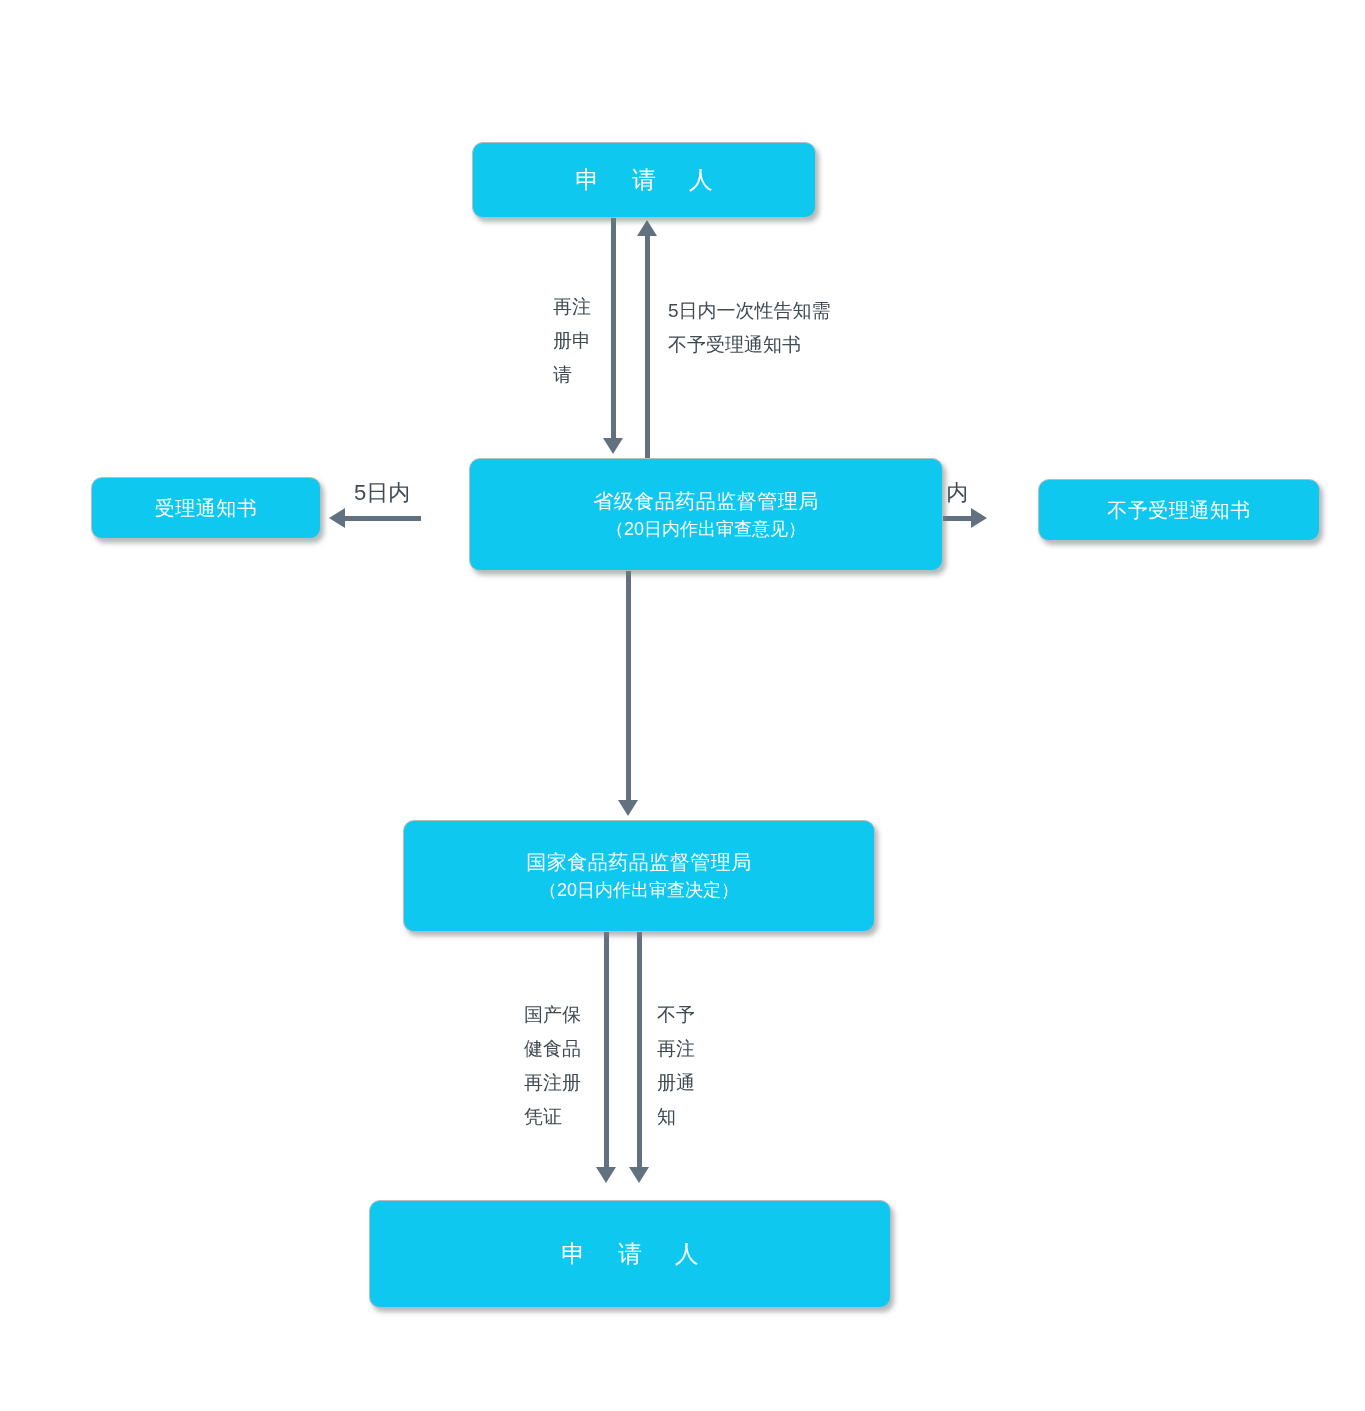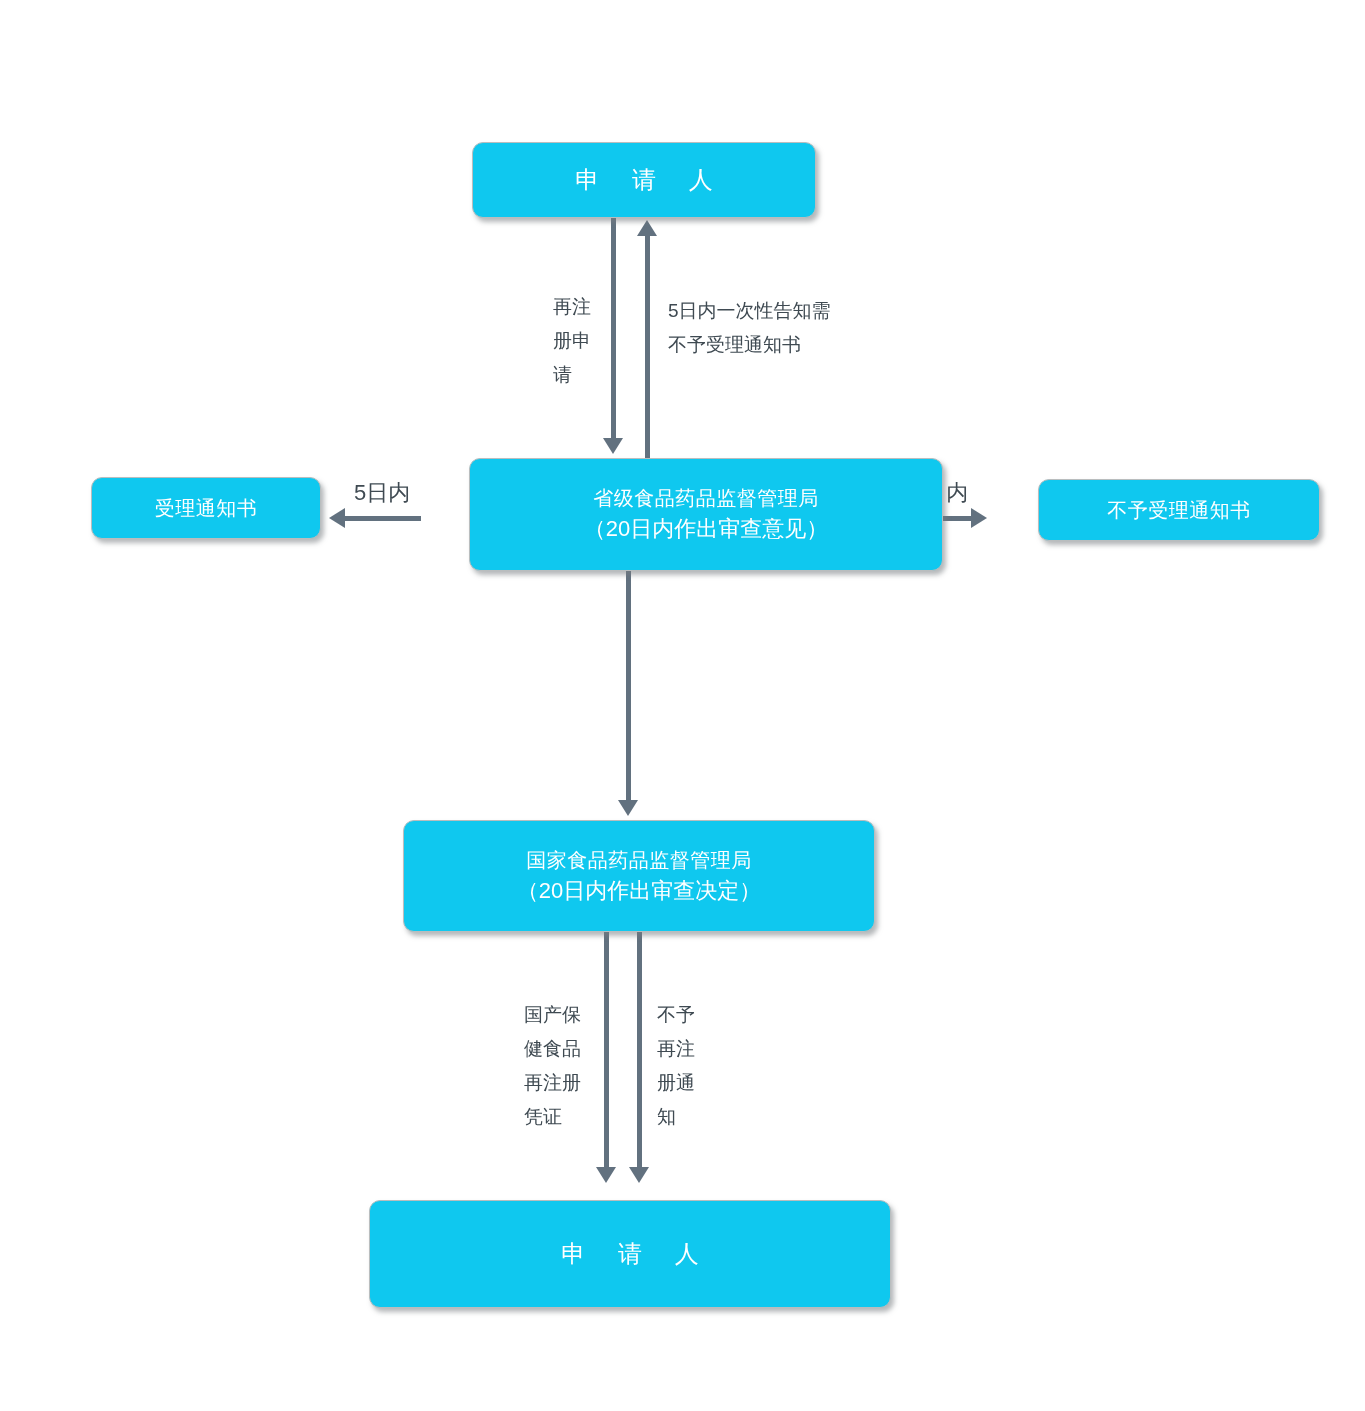--- a/index.html
+++ b/index.html
@@ -44,21 +44,21 @@
     font-weight: 400;
     letter-spacing: 0.5px;
     white-space: nowrap;
   }
   .node .title.spaced {
     letter-spacing: 13px;
     text-indent: 13px;
     font-size: 24px;
   }
   .node .sub {
-    font-size: 22px;
+    font-size: 18px;
     font-weight: 400;
     margin-top: 4px;
     white-space: nowrap;
   }
 
   
   #node-applicant-top   { left: 472px; top: 142px;  width: 344px; height: 76px; }
   #node-province        { left: 421px; top: 458px;  width: 474px; height: 113px; margin-left: 48px; }
   #node-accept-notice   { left: 91px;  top: 477px;  width: 230px; height: 62px; }
   #node-reject-notice   { left: 1038px; top: 479px;  width: 282px; height: 62px; }

